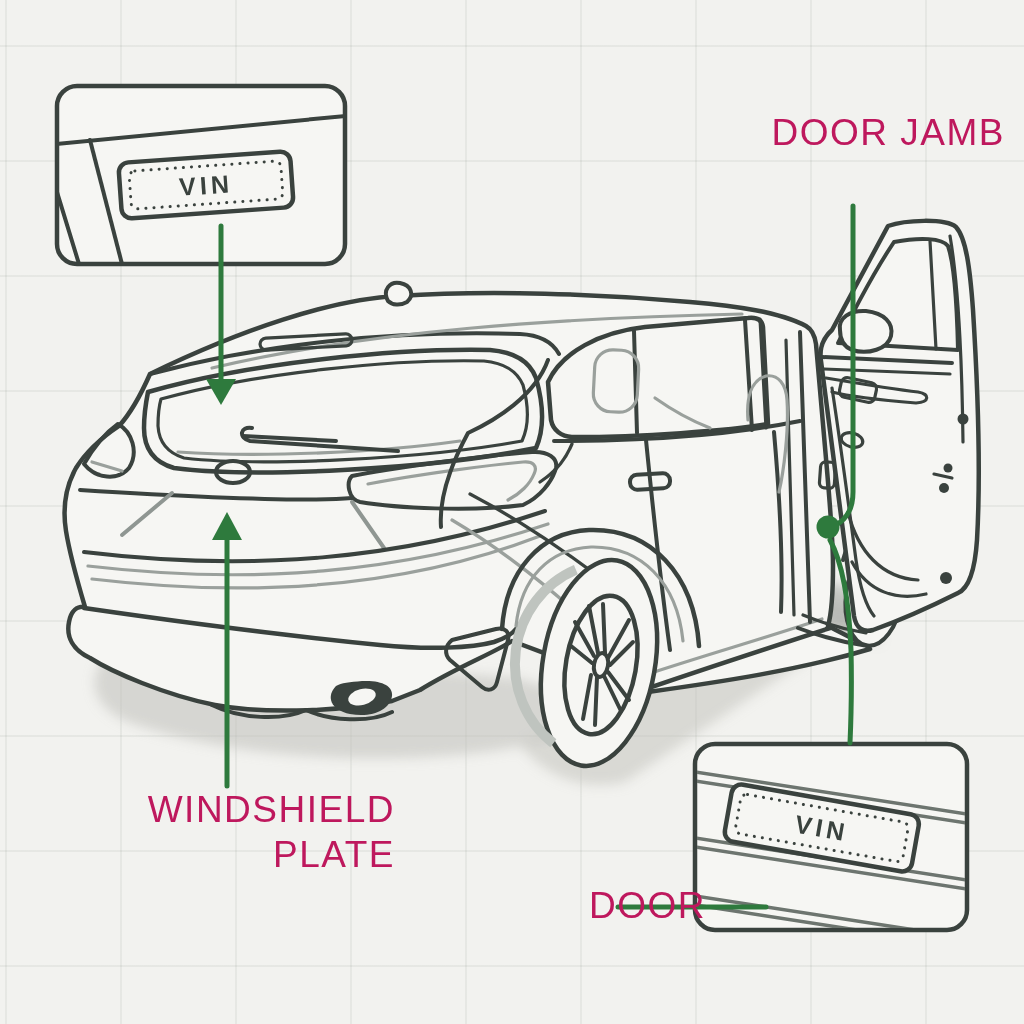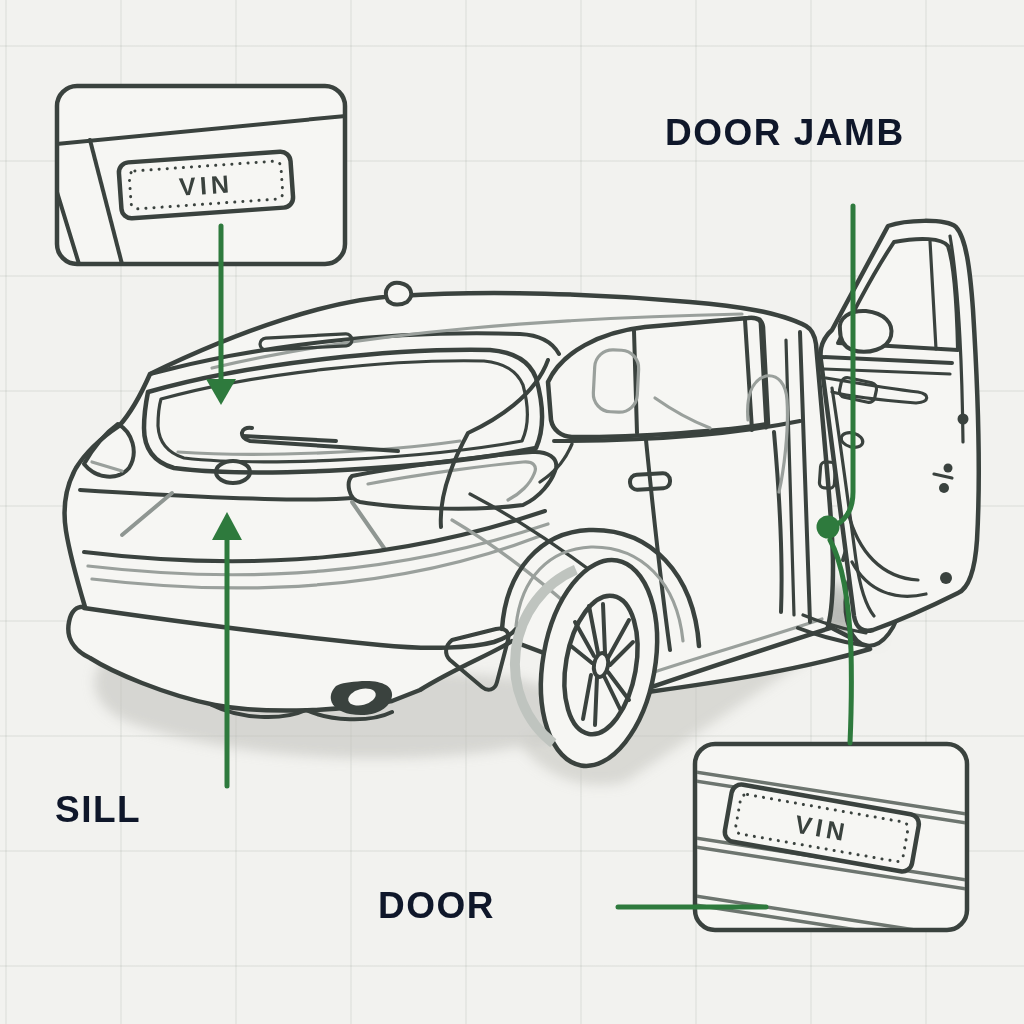--- a/index.html
+++ b/index.html
@@ -16,22 +16,22 @@
   svg{position:absolute;left:0;top:0;}
   
   .ln{fill:none;stroke:#3a423e;stroke-width:4.5;stroke-linecap:round;stroke-linejoin:round;}
   .ln4{fill:none;stroke:#3a423e;stroke-width:4;stroke-linecap:round;stroke-linejoin:round;}
   .ln3{fill:none;stroke:#3a423e;stroke-width:3.2;stroke-linecap:round;stroke-linejoin:round;}
   .soft{fill:none;stroke:#9aa09c;stroke-width:3.2;stroke-linecap:round;stroke-linejoin:round;}
   .soft4{fill:none;stroke:#8f9692;stroke-width:4;stroke-linecap:round;stroke-linejoin:round;}
   .bodyfill{fill:#f6f6f3;}
   .green{fill:none;stroke:#2e7a3d;stroke-width:5;stroke-linecap:round;stroke-linejoin:round;}
   .caption{
-    position:absolute;text-align:left;color:#0f172a;
-    font-weight:700;font-size:37px;line-height:45px;letter-spacing:1.5px;
+    position:absolute;text-align:right;color:#be185d;
+    font-weight:400;font-size:37px;line-height:45px;letter-spacing:1.5px;
   }
 </style>
 </head>
 <body>
 
 <svg width="1024" height="1024" viewBox="0 0 1024 1024">
   <defs>
     <filter id="blur6" x="-20%" y="-20%" width="140%" height="140%">
         <feGaussianBlur stdDeviation="6"></feGaussianBlur>
       </filter>
@@ -242,18 +242,19 @@
 
     <path class="green" d="M 618,907 L 766,907"></path>
   </g>
 </svg>
 
 <div class="caption" style="left:665px;top:110px;width:340px;">
   <div>DOOR JAMB</div>
 </div>
 
 <div class="caption" style="left:55px;top:787px;width:340px;">
-  <div>SILL</div>
+  <div>WINDSHIELD</div>
+  <div>PLATE</div>
 </div>
 
-<div class="caption" style="left:378px;top:883px;width:344px;">
+<div class="caption" style="left:362px;top:883px;width:344px;">
   <div>DOOR</div>
 </div>
 
 </body></html>

